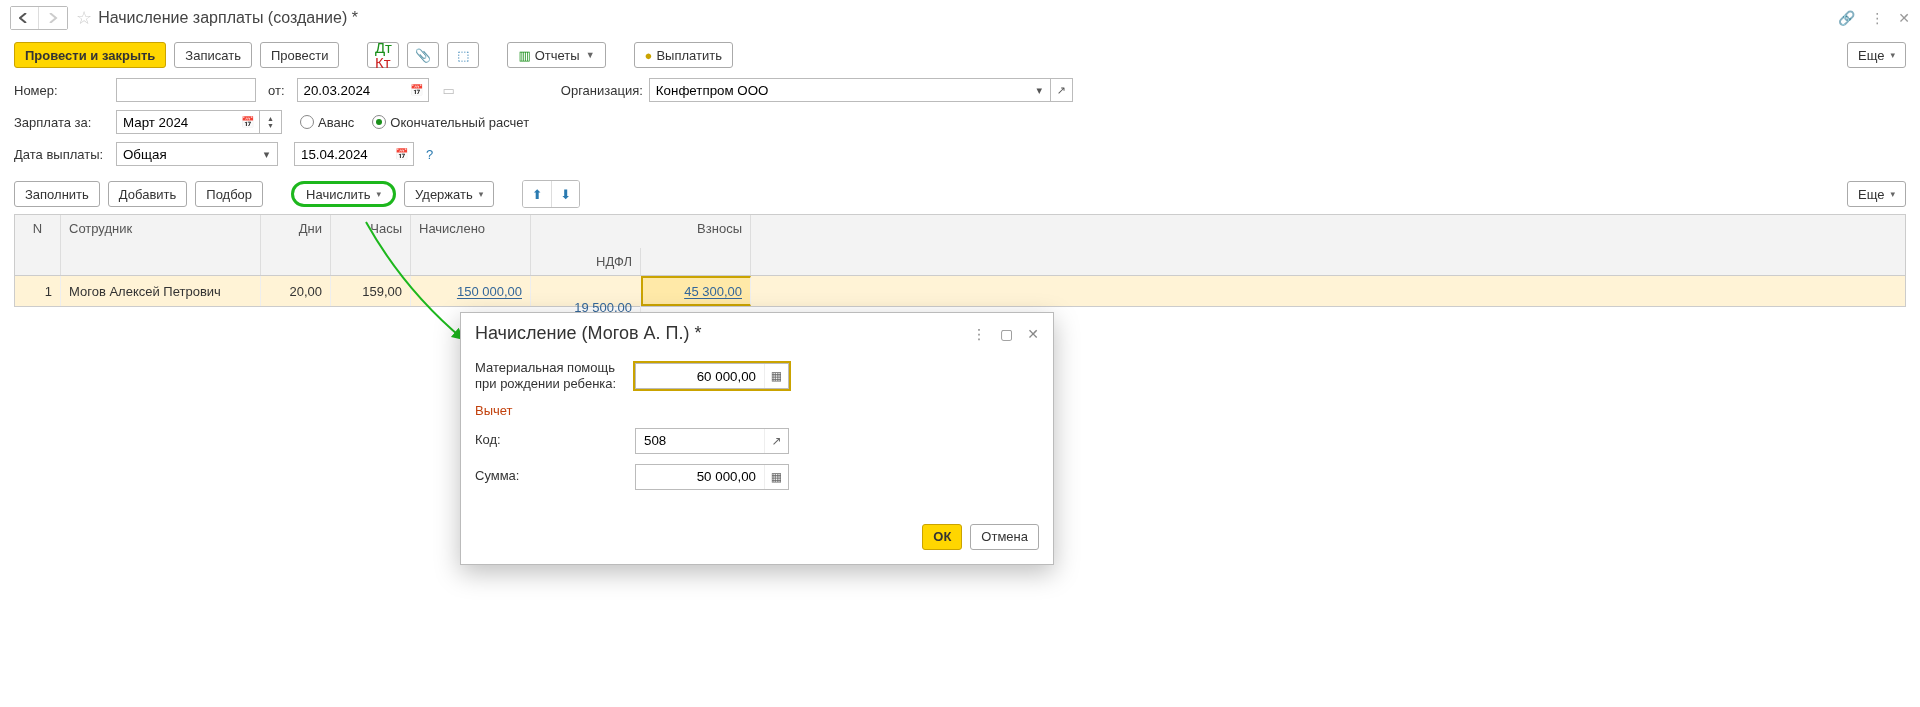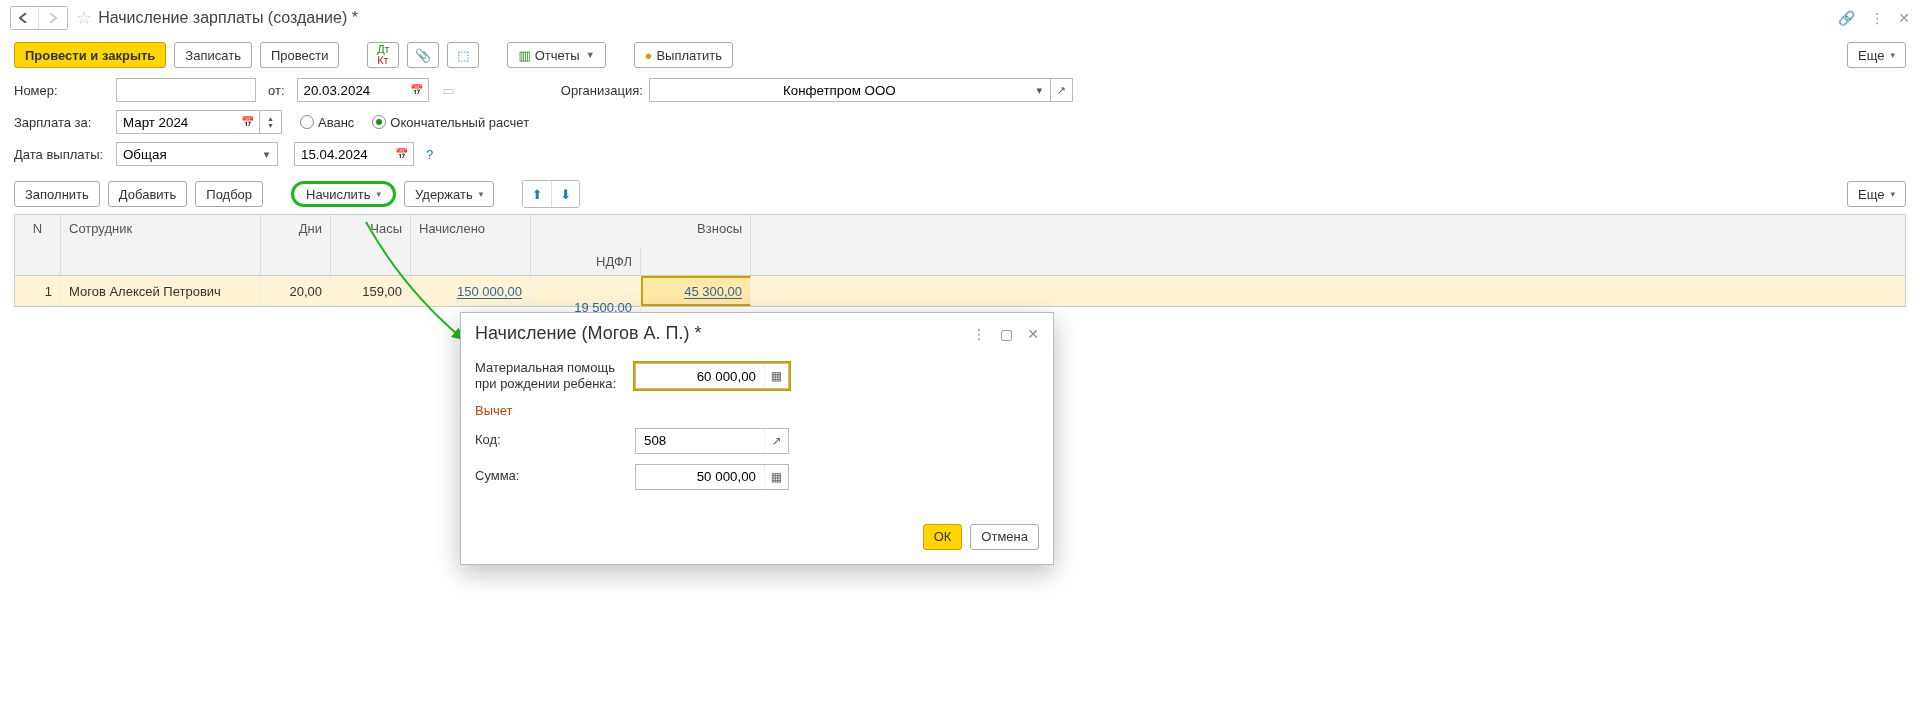--- a/index.html
+++ b/index.html
@@ -109,21 +109,21 @@
       <span>Провести и закрыть</span>
     </div>
   <div class="btn">
       <span>Записать</span>
     </div>
   <div class="btn">
       <span>Провести</span>
     </div>
   <div class="gap"></div>
   <div class="btn icon-only">
-      <span style="font-size:11px;line-height:1;"><span style="color:#1a8f1a;">Дт</span><br><span style="color:#c22;">Кт</span></span>
+      <span style="font-size:15px;line-height:1;"><span style="color:#1a8f1a;">Дт</span><br><span style="color:#c22;">Кт</span></span>
     </div>
   <div class="btn icon-only">
       <span>📎</span>
     </div>
   <div class="btn icon-only">
       <span style="color:#2a7ab0;">⬚</span>
     </div>
   <div class="gap"></div>
   <div class="btn">
       <span style="color:#1a8f1a;">▥</span>
@@ -148,21 +148,21 @@
     <span style="margin:0 6px;">от:</span>
     <div class="grp">
       <input class="inp" style="width: 110px; border-right: none;" value="20.03.2024">
       <div class="btn-sq">
           <span>📅</span>
         </div>
     </div>
     <span style="margin-left:8px;color:#bbb;">▭</span>
     <span class="form-label" style="min-width:auto;margin-left:100px;">Организация:</span>
     <div class="grp">
-      <input class="inp" style="width: 380px; border-right: none; text-align: center;" value="Конфетпром ООО">
+      <input class="inp" style="width: 380px; border-right: none;" value="Конфетпром ООО">
       <div class="btn-sq">
           <span>▾</span>
         </div>
       <div class="btn-sq">
           <span>↗</span>
         </div>
     </div>
   </div>
 
   <div class="form-row">
@@ -310,20 +310,20 @@
       <span class="dlg-label">Сумма:</span>
       <div class="dlg-input-grp">
         <input class="dlg-input" value="50 000,00" style="">
         <div class="dlg-btn-sq">
             <span>▦</span>
           </div>
       </div>
     </div>
   </div>
   <div class="dlg-footer">
-    <div class="btn btn-primary" style="font-weight:normal;">
+    <div class="btn btn-primary" style="font-weight:bold;">
         <span>ОК</span>
       </div>
     <div class="btn">
         <span>Отмена</span>
       </div>
   </div>
 </div>
 
 </body></html>

